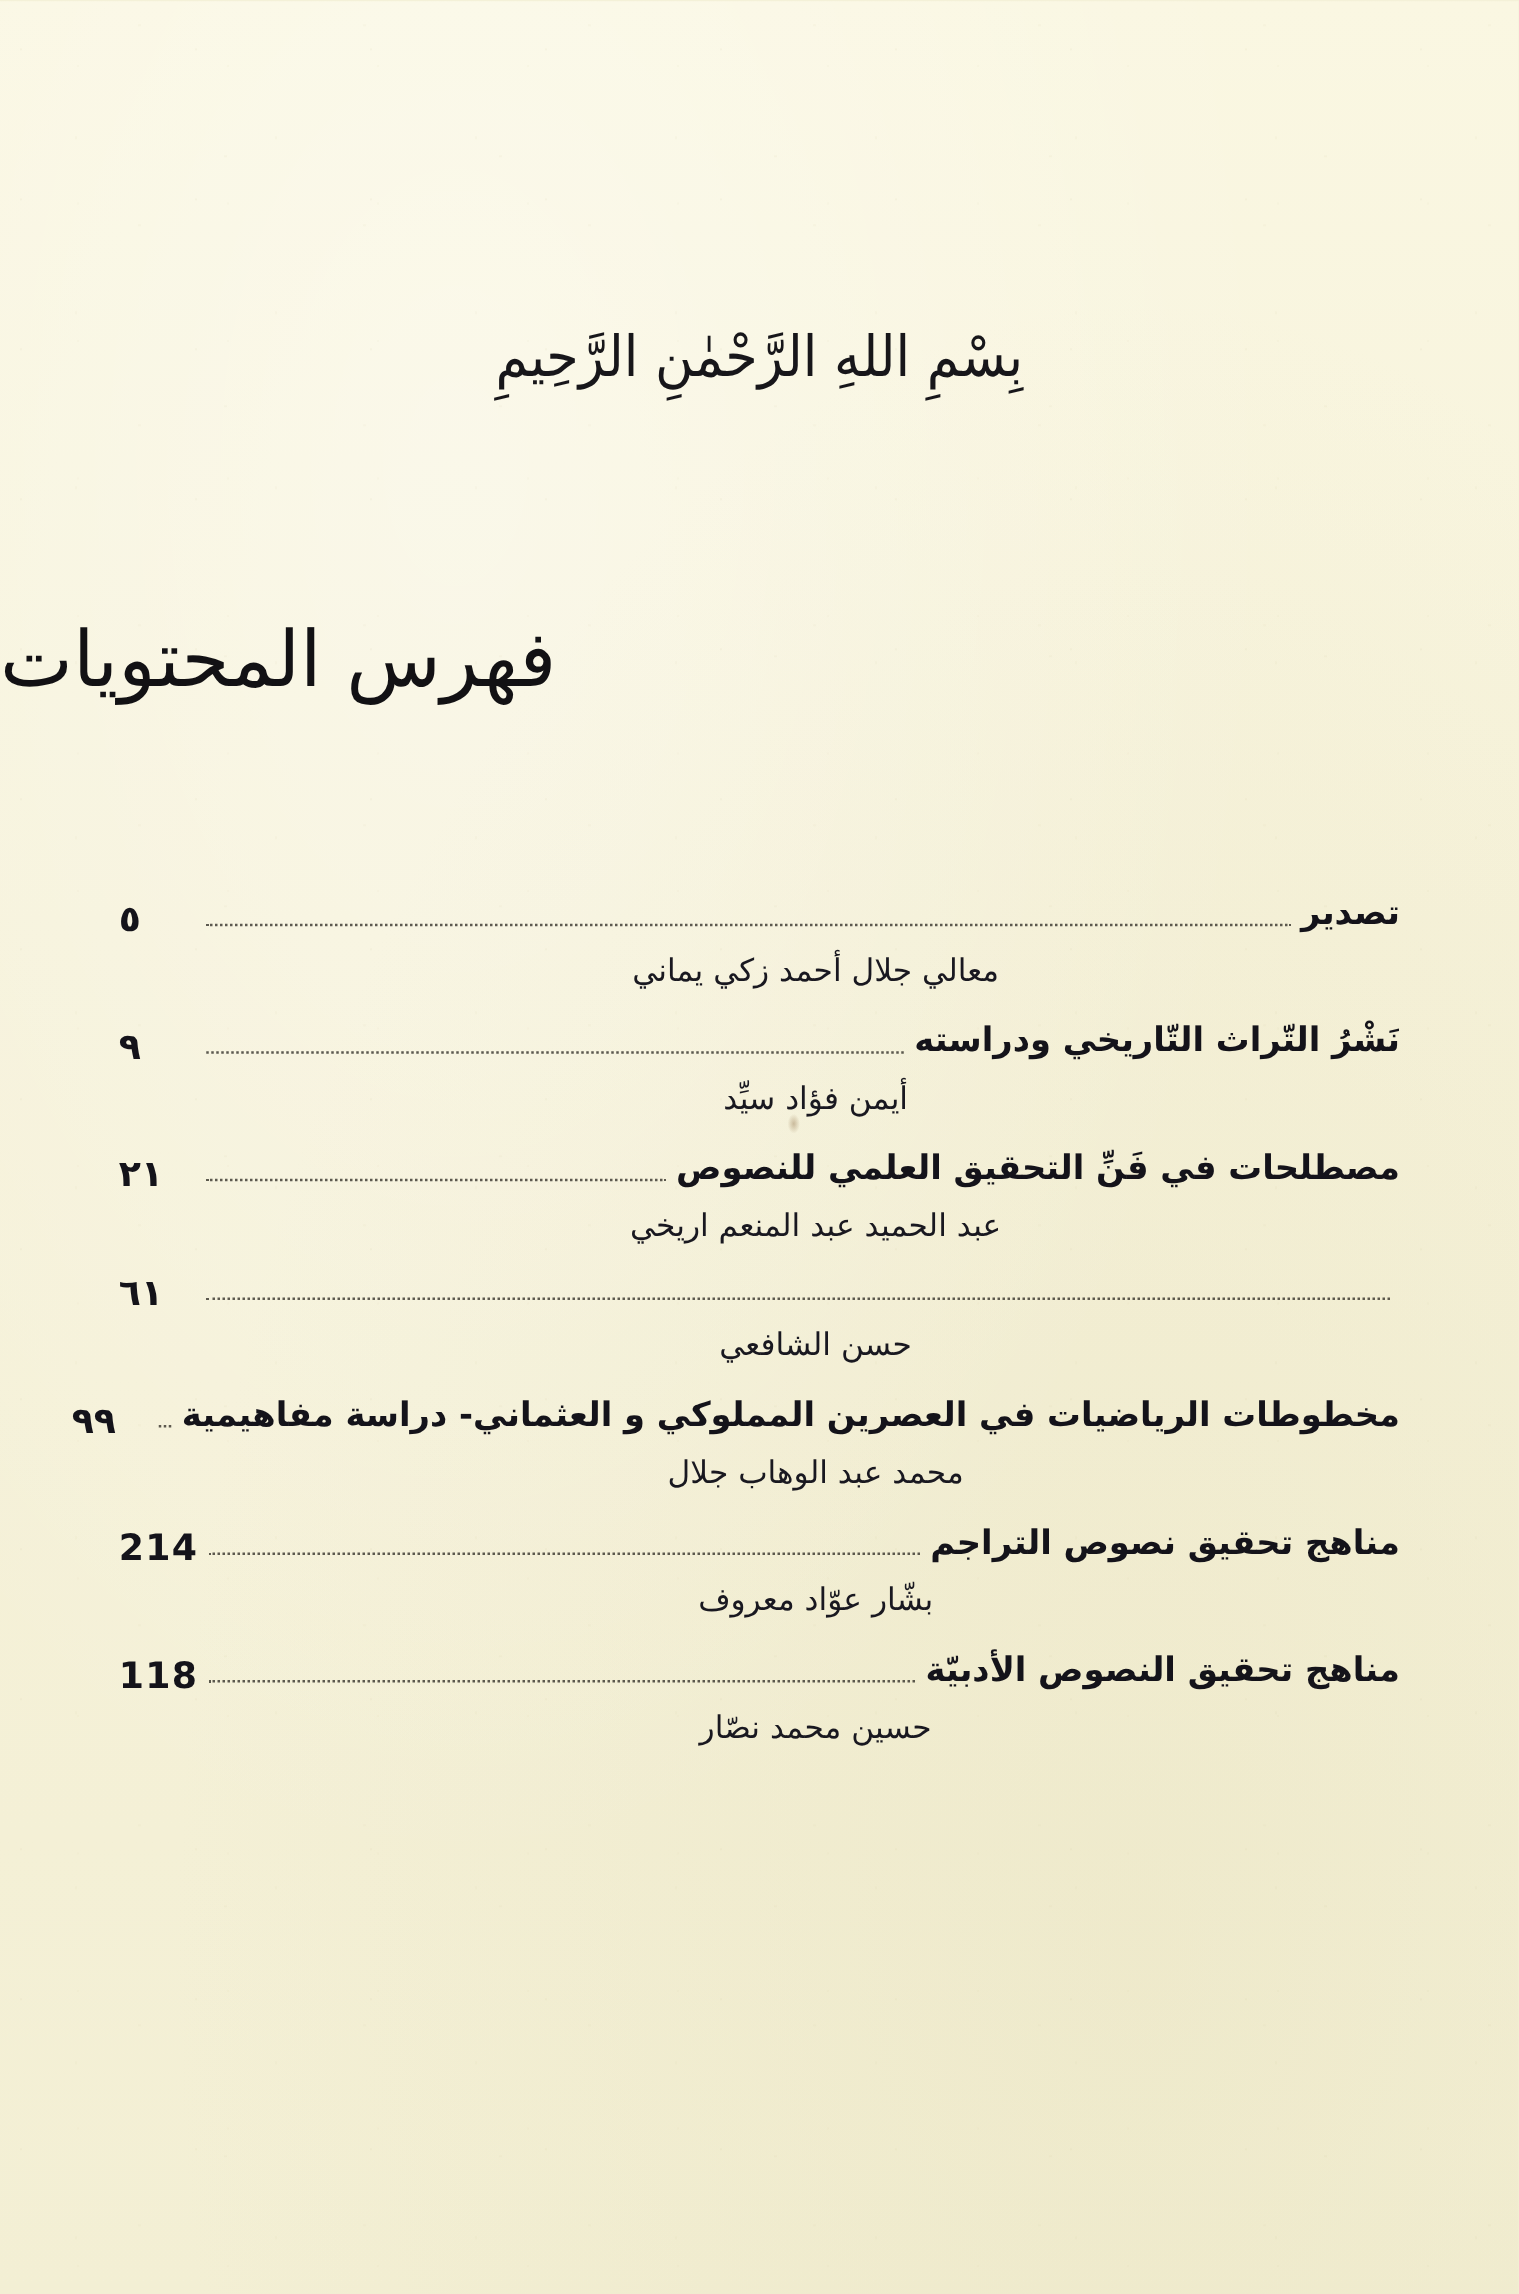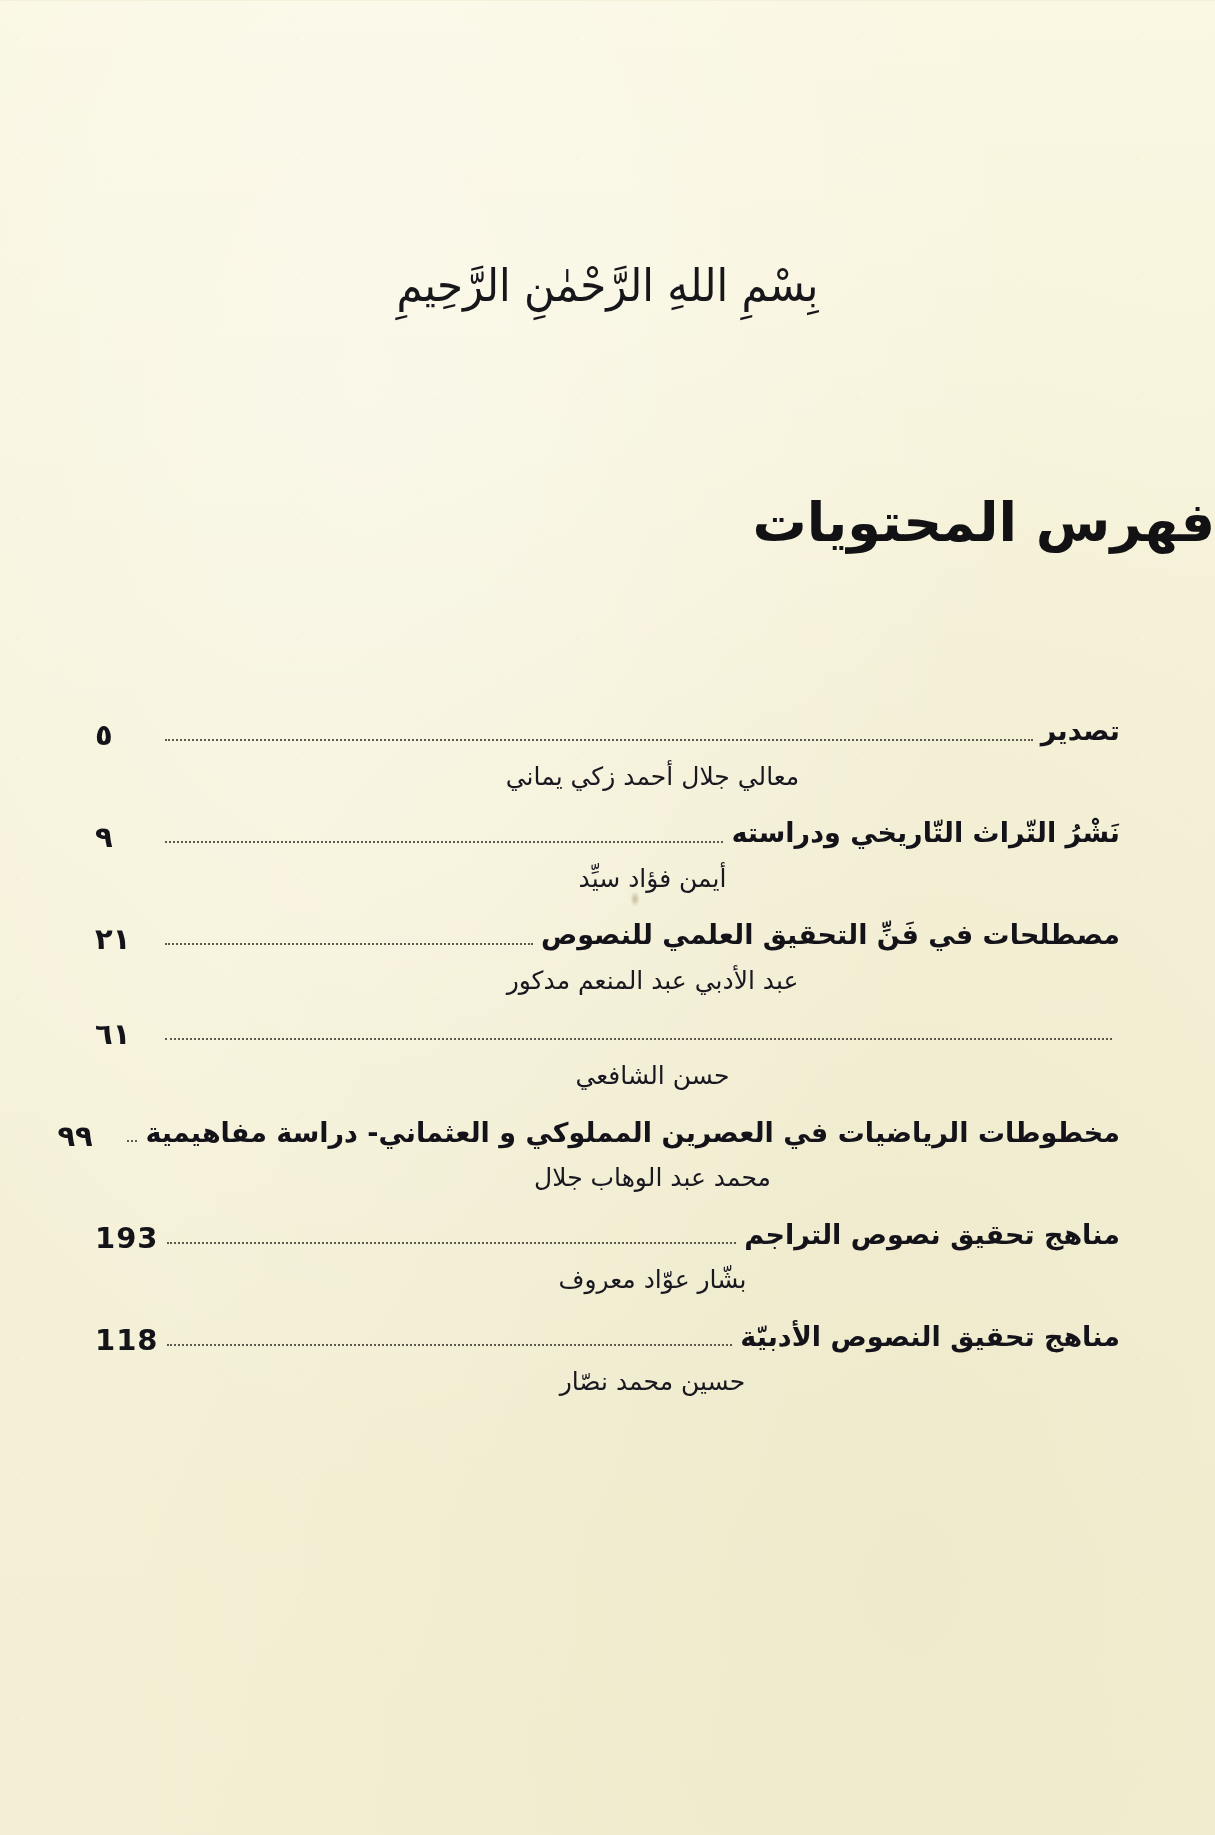--- a/index.html
+++ b/index.html
@@ -54,24 +54,24 @@
     font-size: 42px;
     color: #17161a;
     letter-spacing: -2px;
     transform: scaleY(1.08);
   }
 
   .doc-title {
     position: absolute;
     top: 490px;
     left: 0; right: 0;
-    text-align: right;
+    text-align: left;
     font-family: "DejaVu Sans", sans-serif;
-    font-size: 54px;
-    font-weight: 700;
+    font-size: 62px;
+    font-weight: 400;
     color: #121114;
     letter-spacing: -3px;
   }
 
   .toc {
     position: absolute;
     top: 710px;
     left: 95px;
     right: 95px;
   }
@@ -157,21 +157,21 @@
       </div>
       <div class="author">أيمن فؤاد سيِّد</div>
     </div>
 
     <div class="entry">
       <div class="entry-line">
         <span class="entry-title">مصطلحات في فَنِّ التحقيق العلمي للنصوص</span>
         <span class="dots"></span>
         <span class="page-num">٢١</span>
       </div>
-      <div class="author">عبد الأدبي عبد المنعم مدكور</div>
+      <div class="author">عبد الحميد عبد المنعم اريخي</div>
     </div>
 
     <div class="entry">
       <div class="entry-line">
         <span class="dots"></span>
         <span class="page-num">٦١</span>
       </div>
       <div class="author">حسن الشافعي</div>
     </div>
 
@@ -181,21 +181,21 @@
         <span class="dots"></span>
         <span class="page-num">٩٩</span>
       </div>
       <div class="author">محمد عبد الوهاب جلال</div>
     </div>
 
     <div class="entry">
       <div class="entry-line">
         <span class="entry-title">مناهج تحقيق نصوص التراجم</span>
         <span class="dots"></span>
-        <span class="page-num">193</span>
+        <span class="page-num">214</span>
       </div>
       <div class="author">بشّار عوّاد معروف</div>
     </div>
 
     <div class="entry">
       <div class="entry-line">
         <span class="entry-title">مناهج تحقيق النصوص الأدبيّة</span>
         <span class="dots"></span>
         <span class="page-num">118</span>
       </div>

